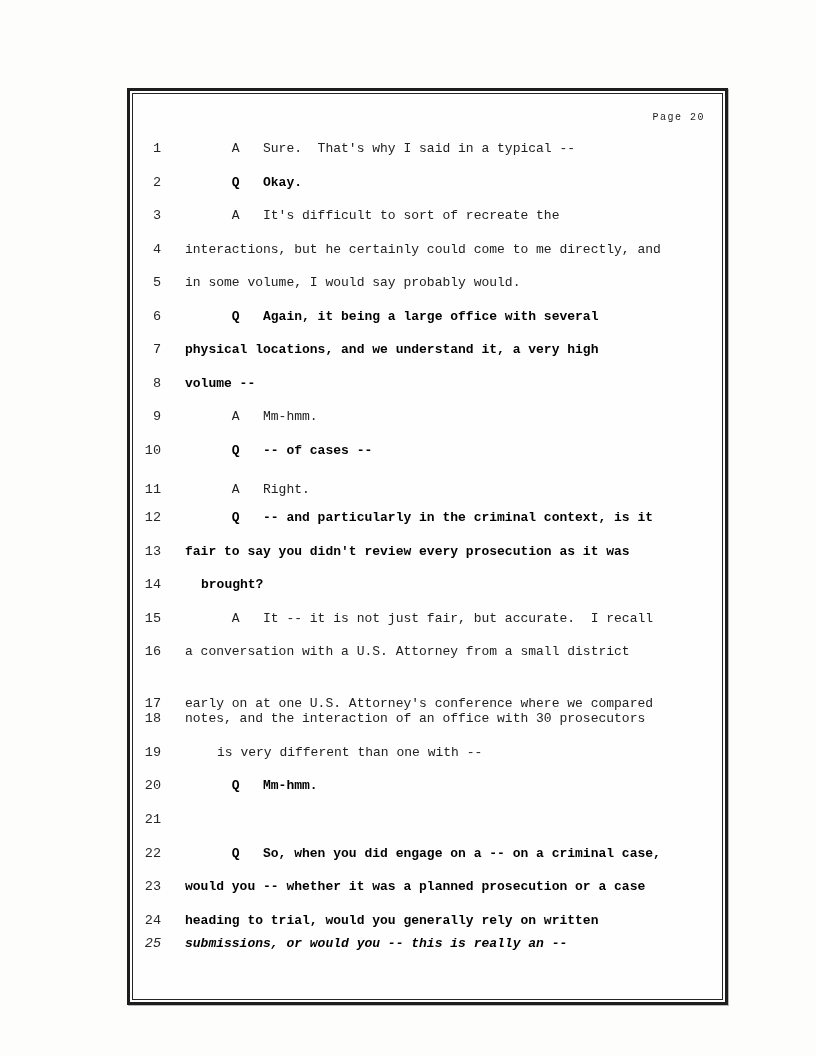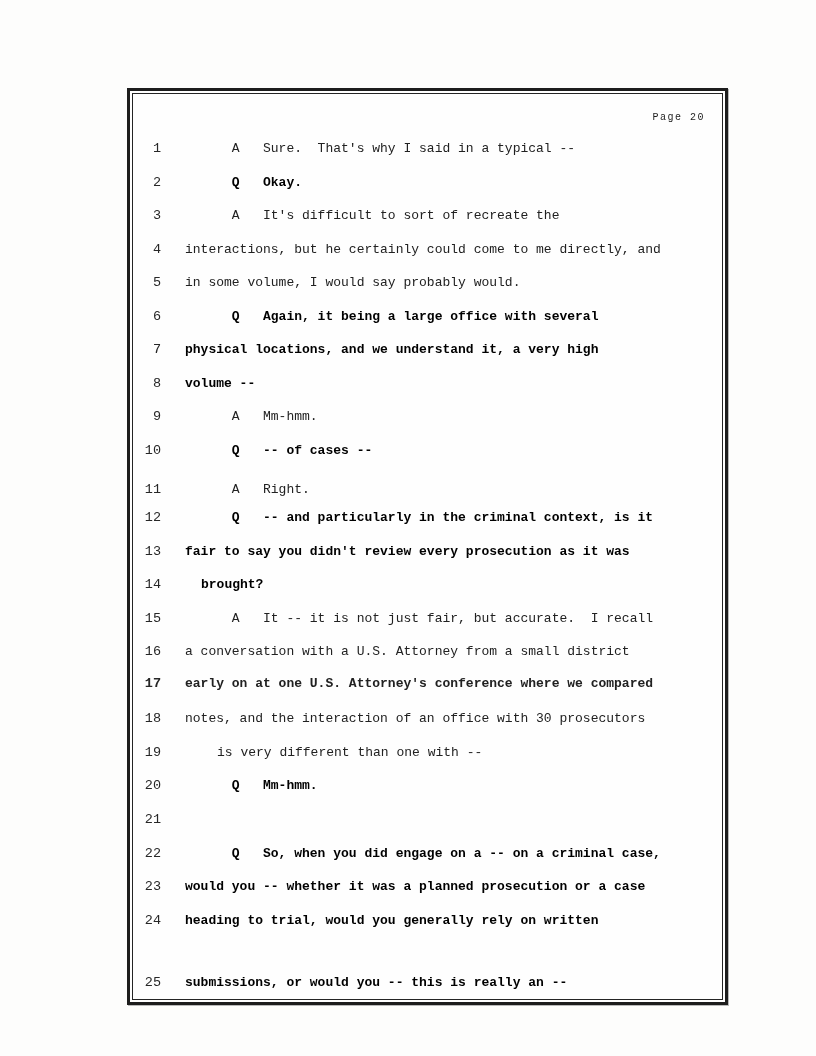--- a/index.html
+++ b/index.html
@@ -141,21 +141,21 @@
             <span class="t-text">brought?</span>
           </div>
           <div class="t-row" style="top: 469.7px;">
             <span class="t-num">15</span>
             <span class="t-text">      A   It -- it is not just fair, but accurate.  I recall</span>
           </div>
           <div class="t-row" style="top: 503.25px;">
             <span class="t-num">16</span>
             <span class="t-text">a conversation with a U.S. Attorney from a small district</span>
           </div>
-          <div class="t-row" style="top: 535px; font-weight: bold;">
+          <div class="t-row" style="top: 555px;">
             <span class="t-num">17</span>
             <span class="t-text">early on at one U.S. Attorney's conference where we compared</span>
           </div>
           <div class="t-row" style="top: 570.35px;">
             <span class="t-num">18</span>
             <span class="t-text">notes, and the interaction of an office with 30 prosecutors</span>
           </div>
           <div class="t-row" style="top: 603.9px; gap: 32px;">
             <span class="t-num">19</span>
             <span class="t-text">is very different than one with --</span>
@@ -172,20 +172,20 @@
             <span class="t-text">      Q   So, when you did engage on a -- on a criminal case,</span>
           </div>
           <div class="t-row bold" style="top: 738.1px;">
             <span class="t-num">23</span>
             <span class="t-text">would you -- whether it was a planned prosecution or a case</span>
           </div>
           <div class="t-row bold" style="top: 771.65px;">
             <span class="t-num">24</span>
             <span class="t-text">heading to trial, would you generally rely on written</span>
           </div>
-          <div class="t-row bold" style="top: 834px;">
+          <div class="t-row bold" style="top: 795px; font-style: italic;">
             <span class="t-num">25</span>
             <span class="t-text">submissions, or would you -- this is really an --</span>
           </div>
         </div>
     </div>
   </div>
 </div>
 
 </body></html>

